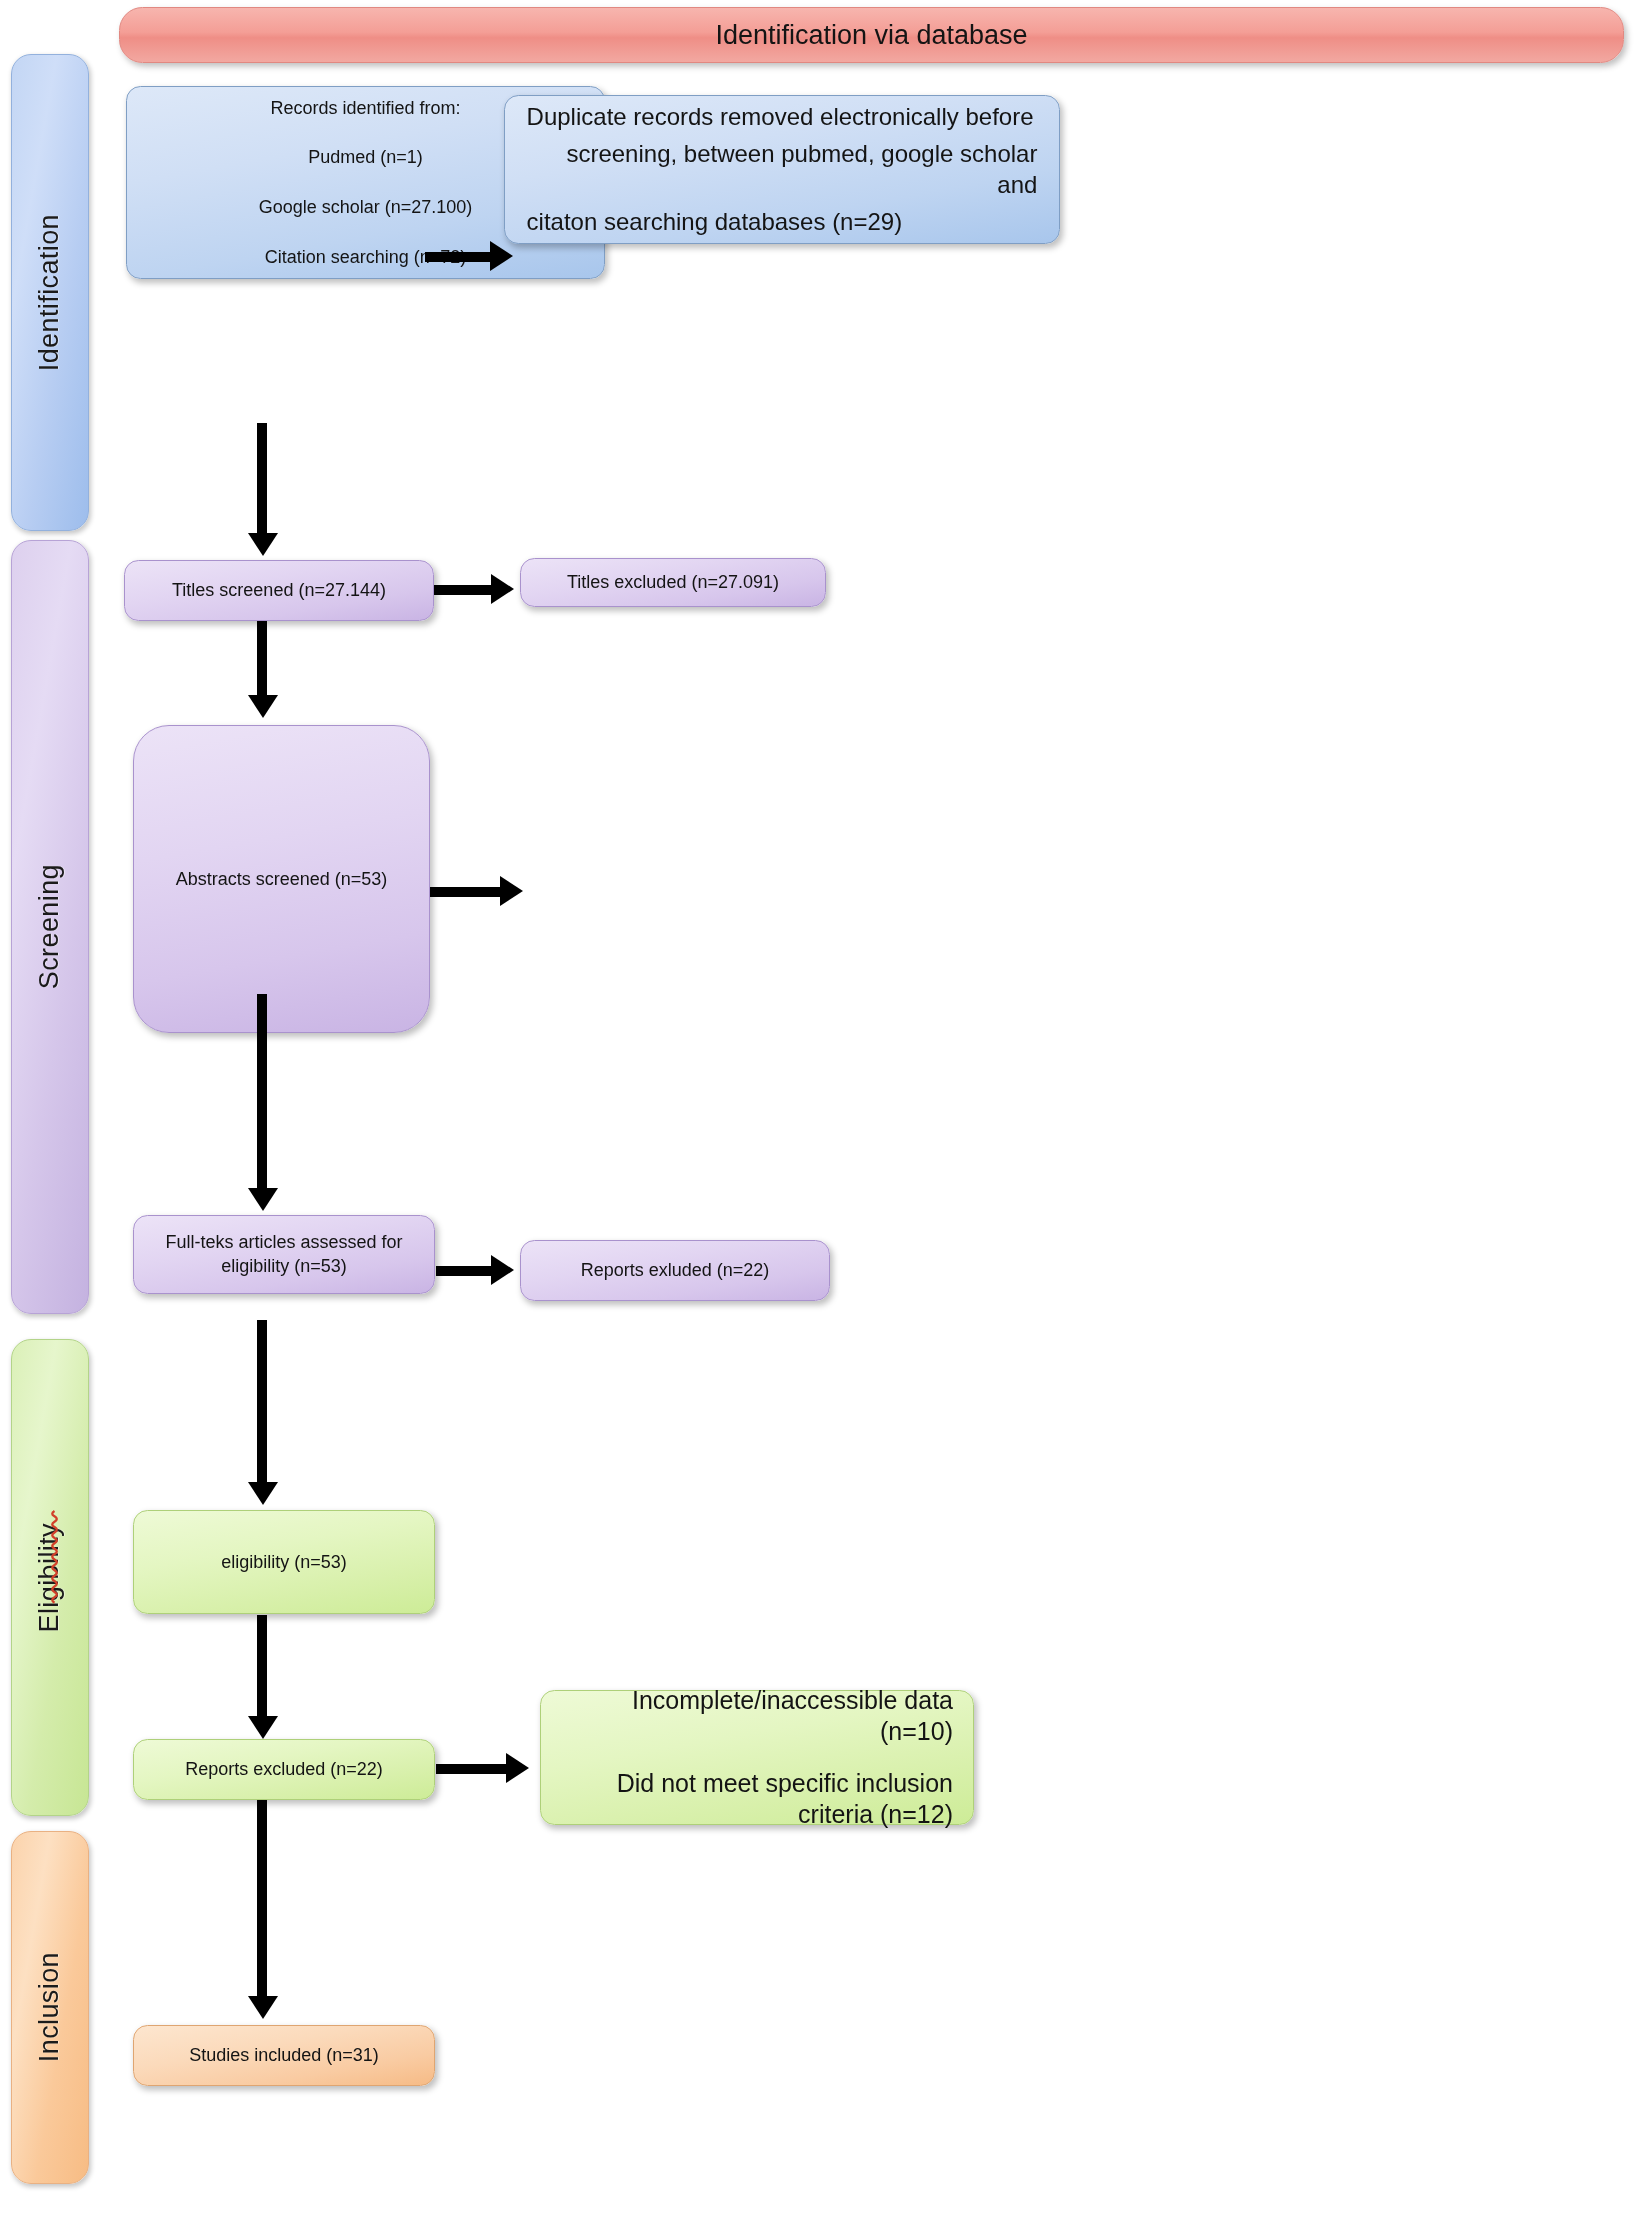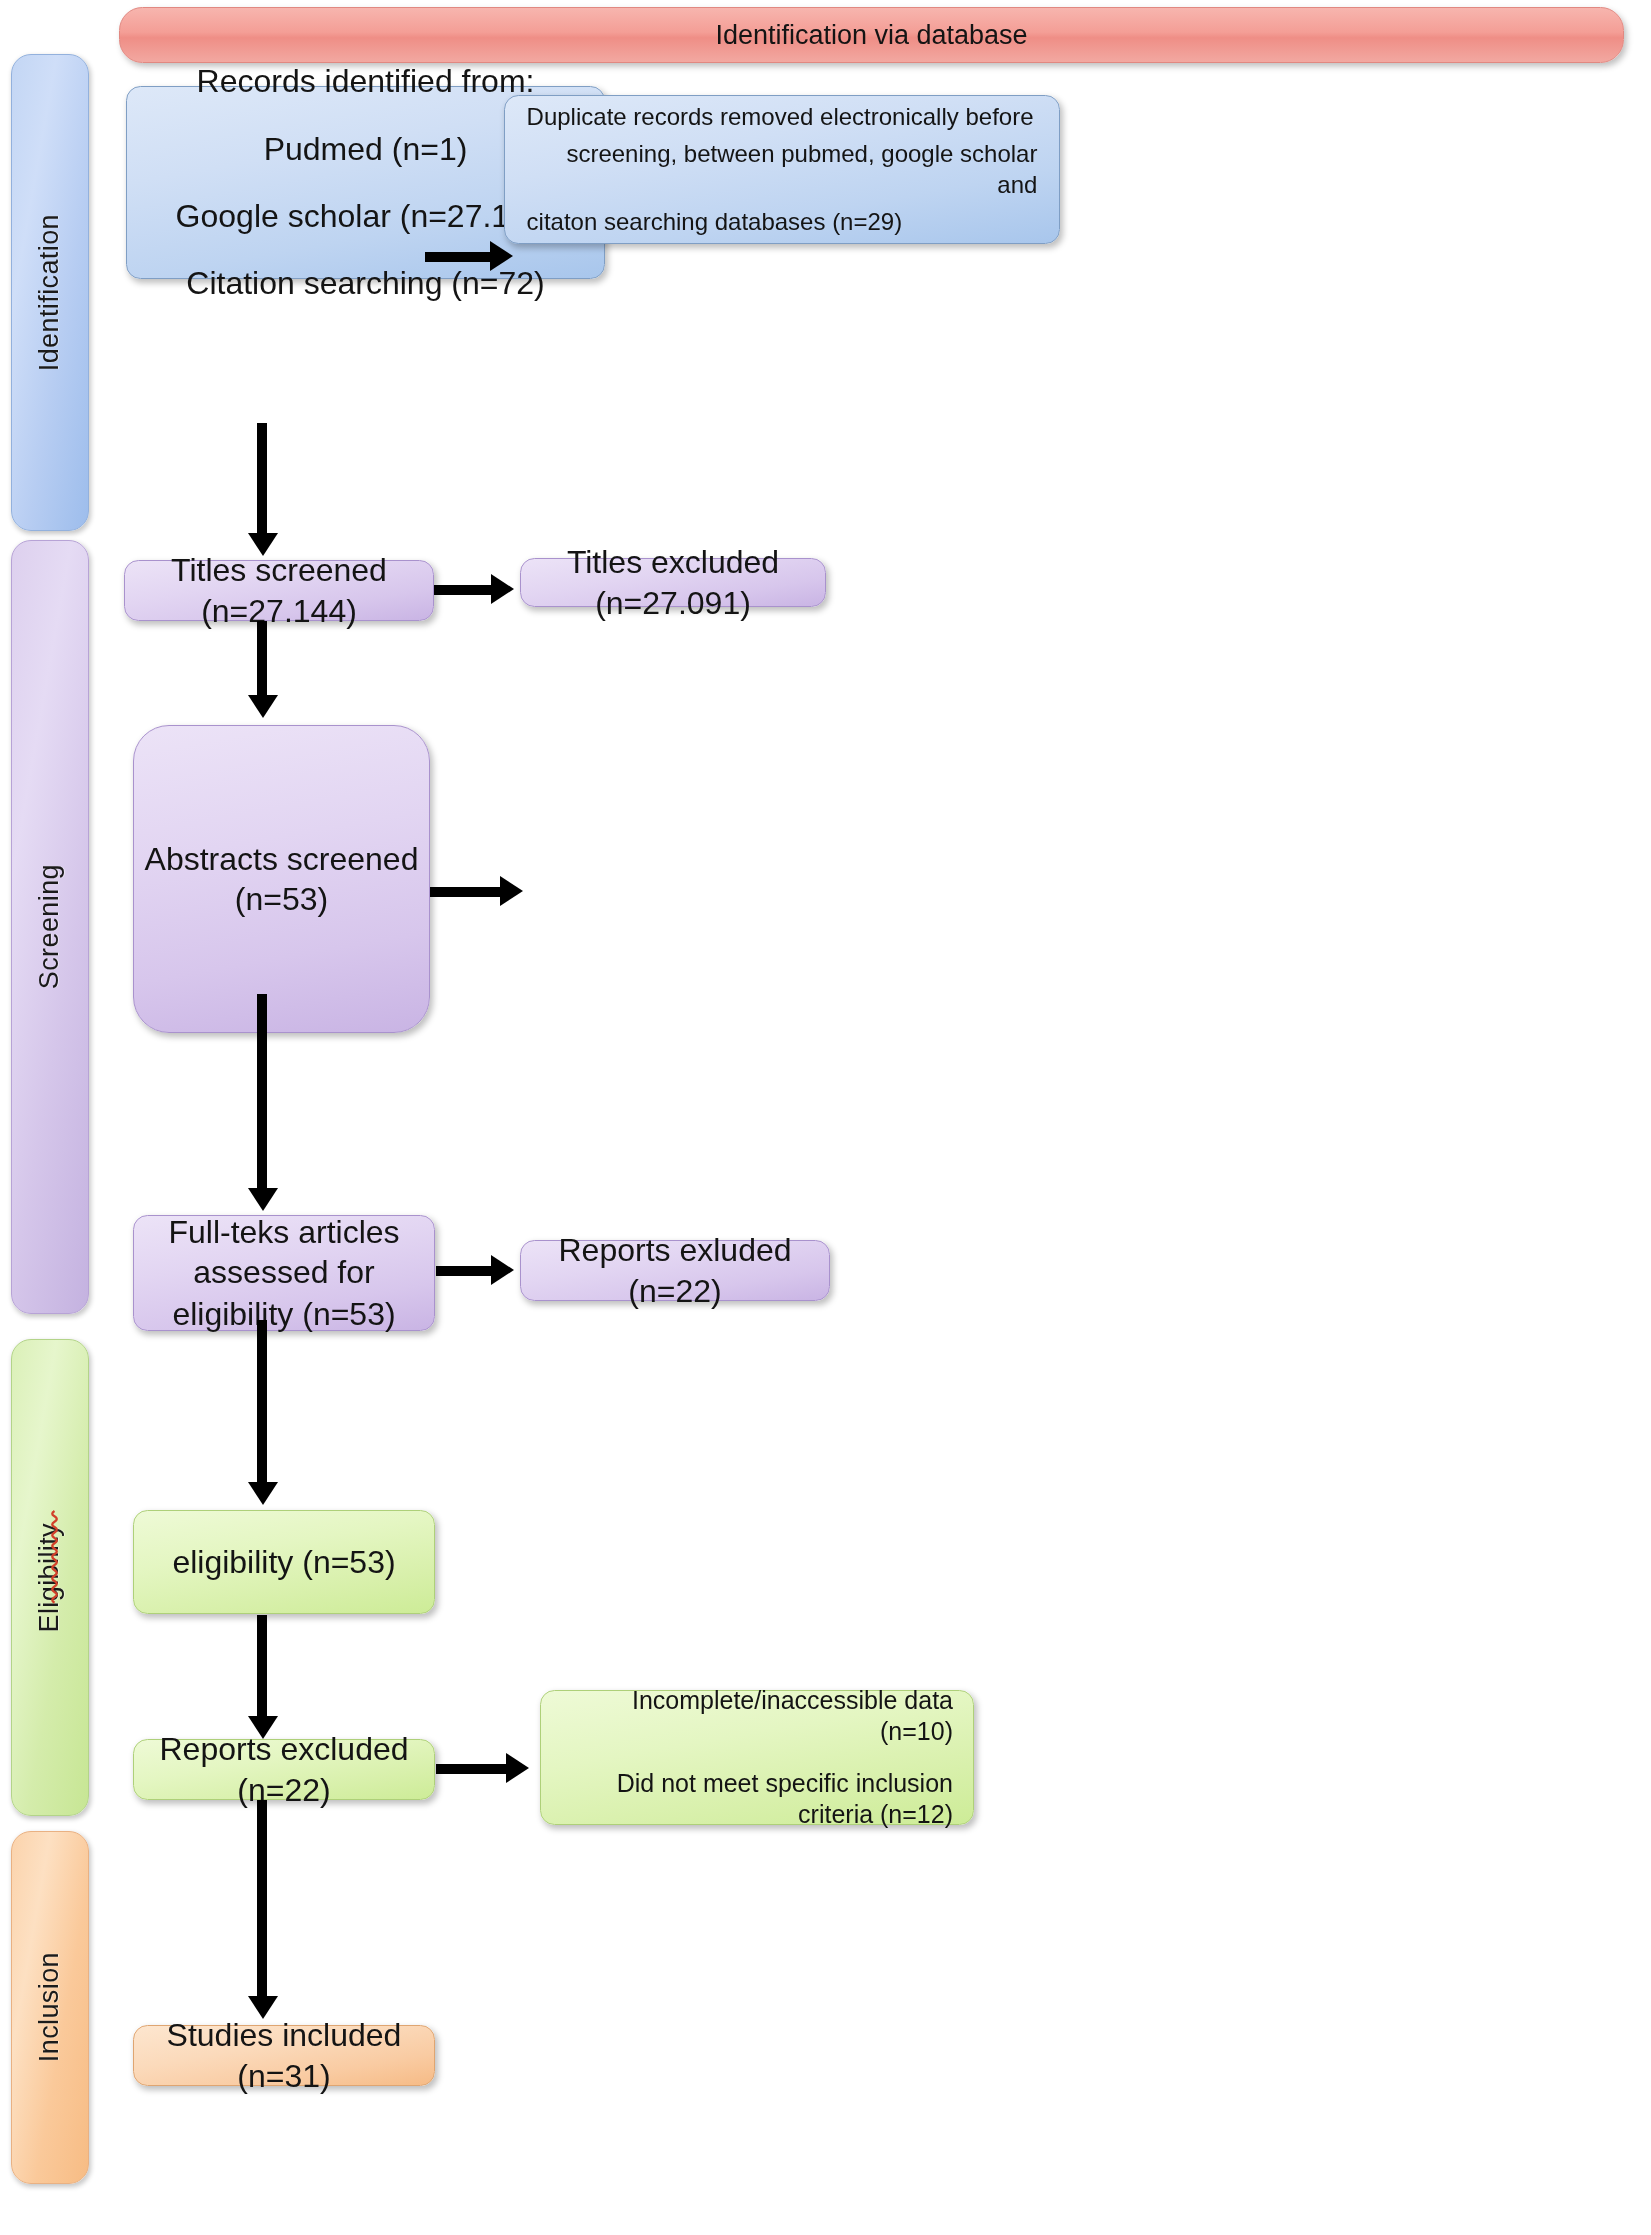--- a/index.html
+++ b/index.html
@@ -63,21 +63,21 @@
   
   .box{
     position:absolute;
     border-radius:14.4px;
     box-shadow:2.7px 3.6px 6.3px rgba(0,0,0,.25);
     display:flex;
     flex-direction:column;
     justify-content:center;
     box-sizing:border-box;
     color:#141414;
-    font-size:32px;
+    font-size:18px;
     line-height:1.26;
   }
   .box .ln{ display:block; }
 
   .center{ text-align:center; align-items:center; }
   .left{ text-align:right; align-items:flex-start; }
 
   
   .banner{
     left:119px; top:7.2px; width:1505px; height:56px;
@@ -99,21 +99,21 @@
 
   
   .purple{
     background:linear-gradient(170deg,#ece3f7 0%,#e2d5f2 38%,#d7c6ec 72%,#c9b4e4 100%);
     border:0.9px solid #a992cd;
   }
   .box-titles-screened{ left:124px; top:560px; width:310px; height:61px; padding:5.4px 12.6px; }
   .box-titles-excluded{ left:520px; top:558px; width:306px; height:49px; padding:5.4px 12.6px; }
   .box-abstracts-screened{ left:133px; top:725px; width:297px; height:308px; padding:9px 1px; border-radius:36px;}
   .box-abstracts-excluded{ left:536px; top:713px; width:337px; height:373px; padding:20px 23.4px; gap:23.4px; border-radius:21.6px;}
-  .box-fullteks{ left:133px; top:1215px; width:302px; height:116px; padding:9px 14.4px; gap:1px;}
+  .box-fullteks{ left:133px; top:1215px; width:302px; height:79px; padding:9px 14.4px; gap:1px;}
   .box-reports-excluded{ left:520px; top:1240px; width:310px; height:61px; padding:5.4px 12.6px; }
 
   
   .green{
     background:linear-gradient(170deg,#eefad6 0%,#e4f6c2 38%,#d8f0ab 72%,#cdec97 100%);
     border:0.9px solid #aed079;
   }
   .box-fulltext{ left:133px; top:1510px; width:302px; height:104px; padding:9px 14.4px; gap:5.4px;}
   .box-reports-excluded2{ left:133px; top:1739px; width:302px; height:61px; padding:5.4px 12.6px; }
   .box-reasons{ left:540px; top:1690px; width:434px; height:135px; padding:14.4px 20px; gap:20px; font-size:25px;}

